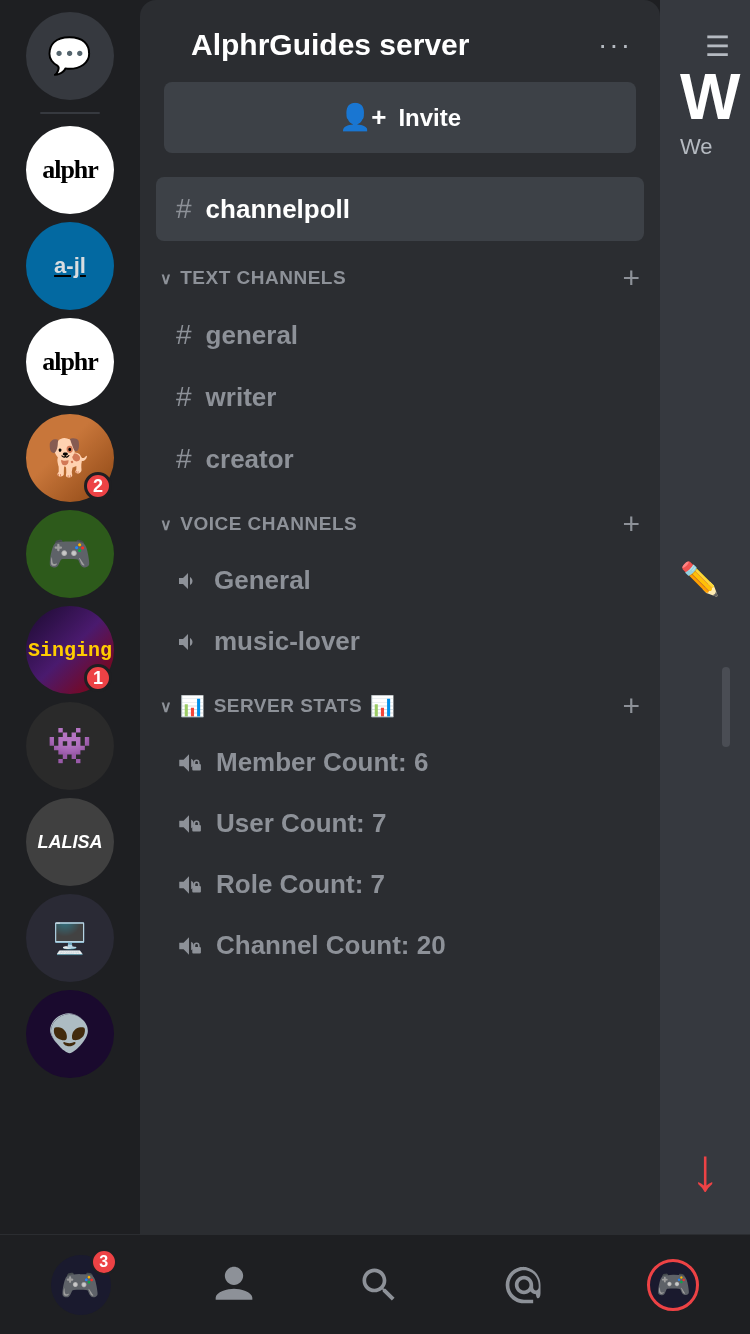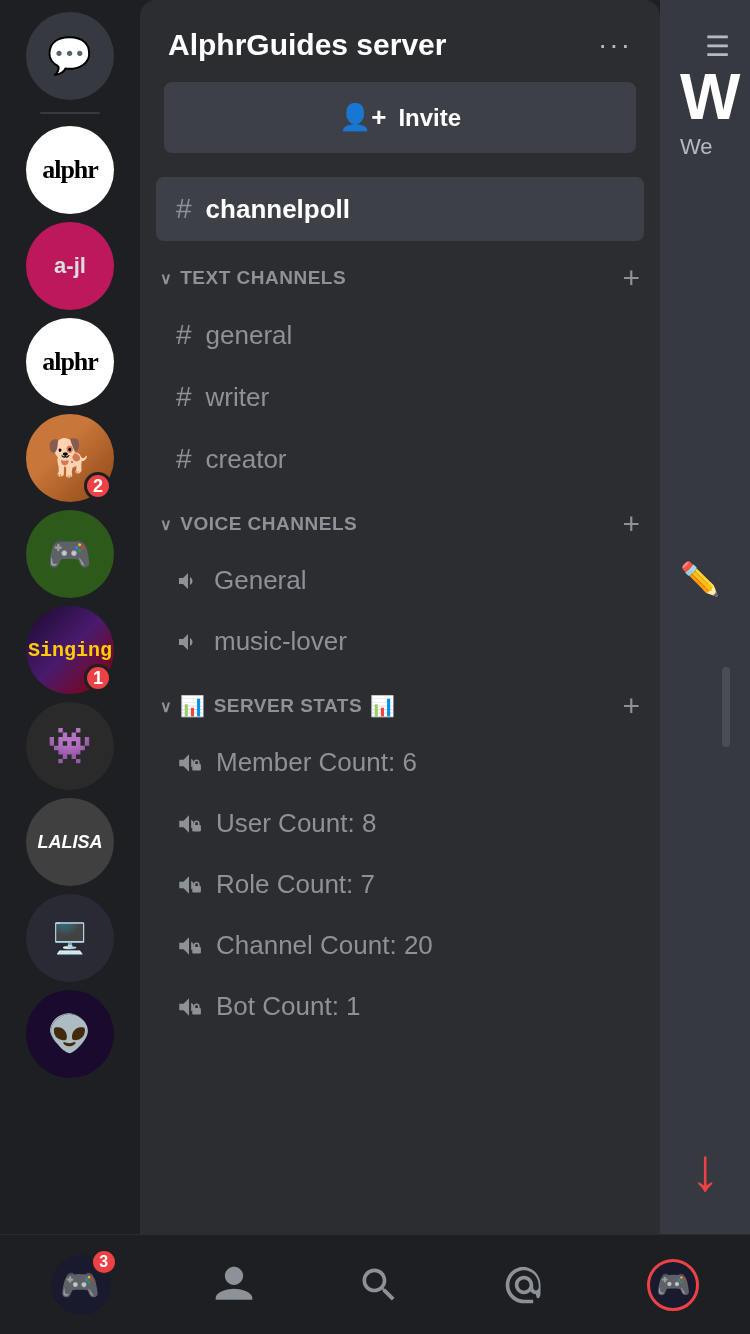--- a/index.html
+++ b/index.html
@@ -77,20 +77,21 @@
       flex-direction: column;
       overflow: hidden;
       flex-shrink: 0;
     }
 
     .channel-header {
       padding: 28px 28px 20px 28px;
       display: flex;
       align-items: center;
       justify-content: space-between;
+      margin-left: 23px;
     }
 
     .server-name {
       font-size: 30px;
       font-weight: 800;
       color: #ffffff;
     }
 
     .more-options {
       color: #b5bac1;
@@ -177,21 +178,21 @@
       padding: 14px 20px;
       display: flex;
       align-items: center;
       gap: 14px;
       cursor: pointer;
       border-radius: 6px;
     }
 
     .channel-item-name {
       font-size: 26px;
-      font-weight: 400;
+      font-weight: 700;
       color: #8d9198;
     }
 
     
     .voice-icon {
       color: #8d9198;
       font-size: 24px;
       flex-shrink: 0;
       display: flex;
       align-items: center;
@@ -348,21 +349,21 @@
   <div class="server-icon dm-icon">
     <span style="font-size:36px; color:#b5bac1;">💬</span>
   </div>
 
   <div class="server-separator"></div>
 
   <div class="server-icon" style="background:#ffffff;">
     <span style="font-size:26px; font-weight:800; color:#000; font-family:Georgia,serif; letter-spacing:-1px;">alphr</span>
   </div>
 
-  <div class="server-icon" style="background:#be185d;">
+  <div class="server-icon" style="background:#0369a1;text-decoration:underline;">
     <span style="font-size:22px; font-weight:700; color:#d9dde0;">a-jl</span>
   </div>
 
   <div class="server-icon" style="background:#ffffff;">
     <span style="font-size:26px; font-weight:800; color:#000; font-family:Georgia,serif; letter-spacing:-1px;">alphr</span>
   </div>
 
   <div class="server-icon" style="background: linear-gradient(135deg, #c8763a 40%, #8b4513 100%);">
     <span style="font-size:36px;">🐕</span>
     <div class="badge">2</div>
@@ -484,21 +485,21 @@
     </div>
 
     <div class="channel-item">
       <span class="voice-lock-icon">
         <svg width="26" height="26" viewBox="0 0 24 24" fill="#8d9198">
           <path d="M3 9v6h4l5 5V4L7 9H3zm13.5 3c0-1.77-1.02-3.29-2.5-4.03v8.05c1.48-.73 2.5-2.25 2.5-4.02z"></path>
           <rect x="15" y="13" width="8" height="6" rx="1" fill="#8d9198"></rect>
           <path d="M17 13v-1.5a2 2 0 014 0V13" stroke="#8d9198" stroke-width="1.5" fill="none"></path>
         </svg>
       </span>
-      <span class="channel-item-name">User Count: 8</span>
+      <span class="channel-item-name">User Count: 7</span>
     </div>
 
     <div class="channel-item">
       <span class="voice-lock-icon">
         <svg width="26" height="26" viewBox="0 0 24 24" fill="#8d9198">
           <path d="M3 9v6h4l5 5V4L7 9H3zm13.5 3c0-1.77-1.02-3.29-2.5-4.03v8.05c1.48-.73 2.5-2.25 2.5-4.02z"></path>
           <rect x="15" y="13" width="8" height="6" rx="1" fill="#8d9198"></rect>
           <path d="M17 13v-1.5a2 2 0 014 0V13" stroke="#8d9198" stroke-width="1.5" fill="none"></path>
         </svg>
       </span>
@@ -509,30 +510,20 @@
       <span class="voice-lock-icon">
         <svg width="26" height="26" viewBox="0 0 24 24" fill="#8d9198">
           <path d="M3 9v6h4l5 5V4L7 9H3zm13.5 3c0-1.77-1.02-3.29-2.5-4.03v8.05c1.48-.73 2.5-2.25 2.5-4.02z"></path>
           <rect x="15" y="13" width="8" height="6" rx="1" fill="#8d9198"></rect>
           <path d="M17 13v-1.5a2 2 0 014 0V13" stroke="#8d9198" stroke-width="1.5" fill="none"></path>
         </svg>
       </span>
       <span class="channel-item-name">Channel Count: 20</span>
     </div>
 
-    <div class="channel-item">
-      <span class="voice-lock-icon">
-        <svg width="26" height="26" viewBox="0 0 24 24" fill="#8d9198">
-          <path d="M3 9v6h4l5 5V4L7 9H3zm13.5 3c0-1.77-1.02-3.29-2.5-4.03v8.05c1.48-.73 2.5-2.25 2.5-4.02z"></path>
-          <rect x="15" y="13" width="8" height="6" rx="1" fill="#8d9198"></rect>
-          <path d="M17 13v-1.5a2 2 0 014 0V13" stroke="#8d9198" stroke-width="1.5" fill="none"></path>
-        </svg>
-      </span>
-      <span class="channel-item-name">Bot Count: 1</span>
-    </div>
 
   </div>
 </div>
 
 <div class="right-panel">
   <span class="hamburger-icon">☰</span>
   <div class="scroll-indicator"></div>
   <div class="right-panel-content">
     <div class="right-initial">W</div>
     <div class="right-text">We</div>

